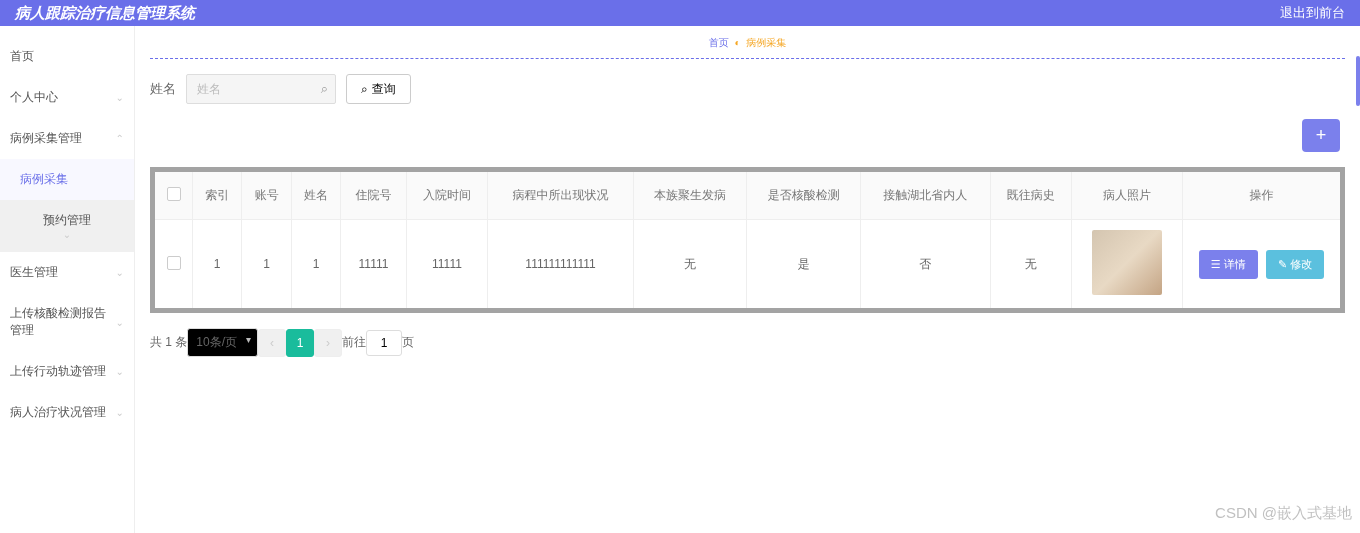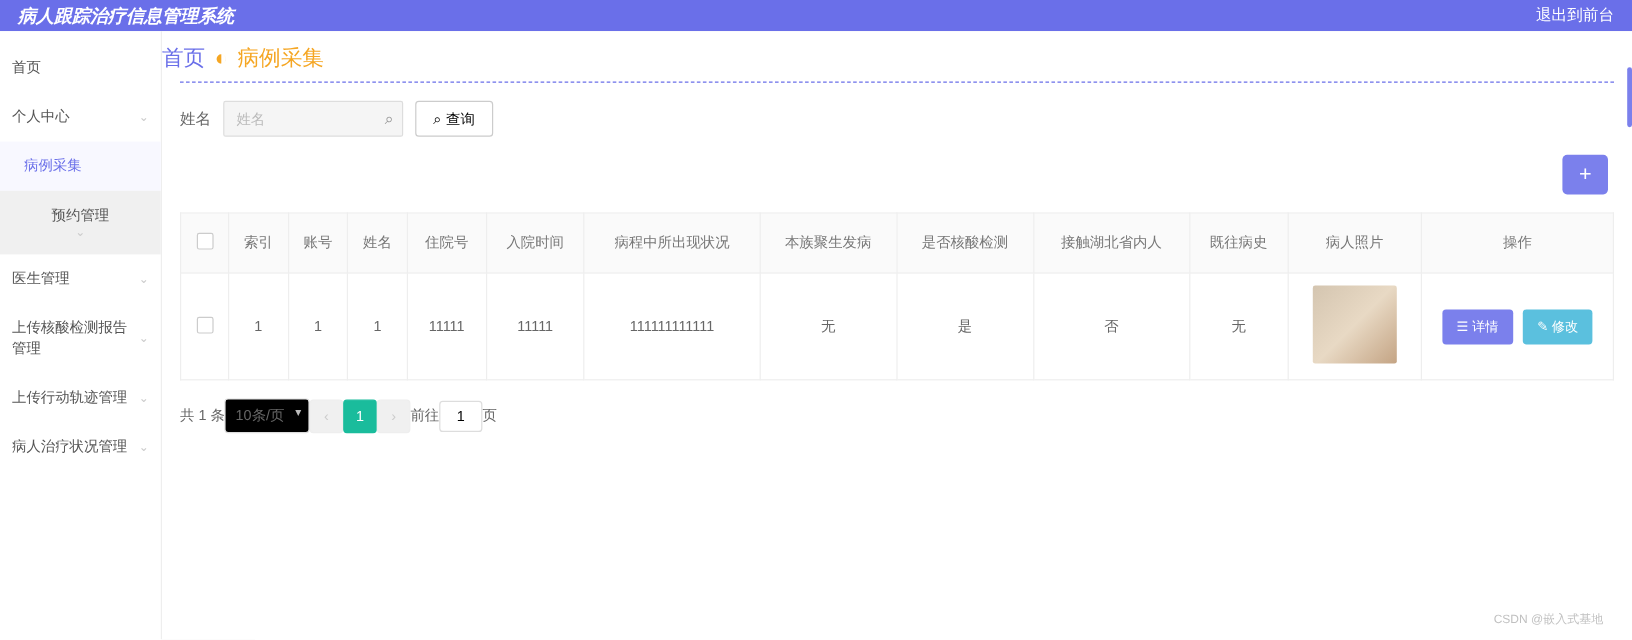--- a/index.html
+++ b/index.html
@@ -14,60 +14,60 @@
     
     .sidebar { width: 135px; background: #fff; border-right: 1px solid #eee; padding-top: 10px; font-size: 12px; color: #555; }
     .menu-item { padding: 12px 10px; cursor: pointer; display: flex; justify-content: space-between; align-items: center; }
     .menu-item.sub { padding-left: 20px; color: #6a6fe9; background: #f8f8ff; }
     .menu-item.highlight { background: #f0f0f0; flex-direction: column; }
     .chevron { color: #ccc; font-size: 10px; }
     
     .main { flex: 1; background: #f5f5f5; padding: 0; overflow: auto; position: relative; }
     .main-inner { background: #fff; margin: 0; min-height: 100%; position: relative; }
     
-    .breadcrumb { padding: 10px 0 8px; font-size: 18px; }
+    .breadcrumb { text-align: center; padding: 10px 0 8px; font-size: 10px; }
     .breadcrumb a { color: #6a6fe9; text-decoration: none; }
     .breadcrumb .sep-icon { color: #f5a623; margin: 0 3px; }
     .breadcrumb .current { color: #f5a623; }
     .dashed-line { border-top: 1px dashed #6a6fe9; margin: 0 15px 15px; }
     
     .search-bar { padding: 0 15px 15px; display: flex; align-items: center; gap: 10px; }
     .search-label { font-size: 13px; color: #666; }
     .search-input-wrap { position: relative; display: inline-block; }
     .search-input { width: 150px; height: 30px; border: 1px solid #ddd; background: #f5f5f5; padding: 0 28px 0 10px; font-size: 12px; border-radius: 2px; }
     .search-input::placeholder { color: #bbb; }
     .search-icon-inner { position: absolute; right: 8px; top: 50%; transform: translateY(-50%); color: #999; font-size: 13px; pointer-events: none;}
     .btn-query { height: 30px; padding: 0 14px; border: 1px solid #ccc; background: #fff; border-radius: 3px; cursor: pointer; font-size: 12px; display: inline-flex; align-items: center; gap: 4px; }
     .btn-query .q-icon { font-size: 12px; }
     
     .add-row { padding: 0 20px 15px; text-align: right; }
     .btn-add { width: 38px; height: 33px; background: #7b80ec; border: none; border-radius: 4px; color: #fff; font-size: 18px; cursor: pointer; }
     
     .table-wrap { padding: 0 15px; }
-    table { width: 100%; border-collapse: collapse; border: 1px solid #a3a3a3; }
+    table { width: 100%; border-collapse: collapse; border: 5px solid #a3a3a3; }
     th, td { border: 1px solid #eee; padding: 10px 6px; text-align: center; font-size: 12px; color: #666; vertical-align: middle; }
     th { background: #fafafa; font-weight: normal; color: #777; height: 50px; }
     td { height: 70px; }
     .checkbox { width: 14px; height: 14px; border: 1px solid #ccc; display: inline-block; border-radius: 2px; background: #fff; cursor: pointer; }
     .photo { width: 70px; height: 65px; background: linear-gradient(135deg, #d4c5b0 0%, #e8d9c4 50%, #c4a484 100%); display: inline-block; border-radius: 2px; }
     
     .btn-detail { background: #7b80ec; color: #fff; border: none; padding: 7px 12px; border-radius: 3px; font-size: 11px; cursor: pointer; display: inline-flex; align-items: center; gap: 3px; }
     .btn-edit { background: #5bc0de; color: #fff; border: none; padding: 7px 12px; border-radius: 3px; font-size: 11px; cursor: pointer; margin-left: 5px; display: inline-flex; align-items: center; gap: 3px; }
     
     .pagination { padding: 15px; display: flex; align-items: center; font-size: 12px; color: #666; }
     .page-select { border: 1px solid #ddd; padding: 5px 20px 5px 8px; border-radius: 3px; background: #000000; cursor: pointer; position: relative; font-size: 12px; }
     .page-select::after { content: "▾"; position: absolute; right: 6px; color: #bbb; font-size: 10px; }
     .page-btn { width: 28px; height: 28px; border: 1px solid #eee; background: #f5f5f5; color: #ccc; border-radius: 3px; cursor: pointer; font-size: 12px; }
     .page-btn.active { background: #1abc9c; color: #fff; border-color: #1abc9c; }
     .page-btn.nav { background: #f0f0f0; }
     .page-jump { border: 1px solid #ddd; width: 36px; height: 26px; text-align: center; border-radius: 3px; font-size: 12px; }
     
     .scroll-indicator { position: absolute; right: 0; top: 30px; width: 4px; height: 50px; background: #7b80ec; border-radius: 2px; }
     
-    .watermark { position: fixed; bottom: 10px; right: 24px; color: rgba(150,150,150,0.6); font-size: 10px; pointer-events: none; }
+    .watermark { position: fixed; bottom: 10px; right: 8px; color: rgba(150,150,150,0.6); font-size: 15px; pointer-events: none; }
   </style>
 </head>
 <body>
 
 <div class="header">
   <div class="header-title">病人跟踪治疗信息管理系统</div>
   <div class="header-right">
     <span>病人1</span>
     <span>退出到前台</span>
     <span>退出登录</span>
@@ -75,20 +75,24 @@
 </div>
 
 <div class="container">
   <div class="sidebar">
     <div class="menu-item">
       <span>首页</span>
     </div>
     <div class="menu-item">
       <span>个人中心</span>
       <span class="chevron">⌄</span>
+    </div>
+    <div class="menu-item">
+      <span>病例采集管理</span>
+      <span class="chevron">⌃</span>
     </div>
     <div class="menu-item sub">
       <span>病例采集</span>
     </div>
     <div class="menu-item highlight">
       <span>预约管理</span>
       <span class="chevron">⌄</span>
     </div>
     <div class="menu-item">
       <span>医生管理</span>

